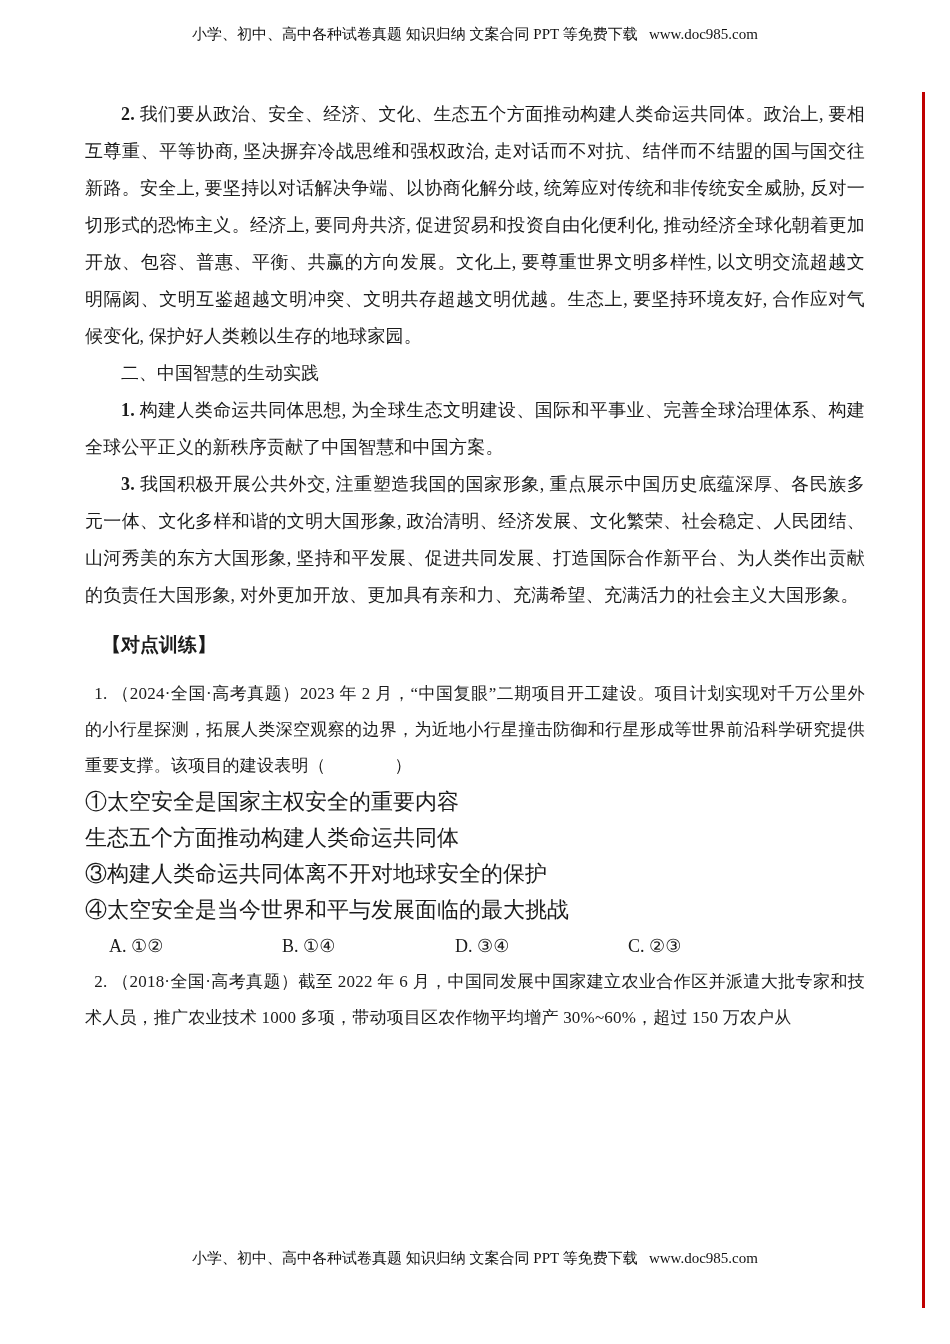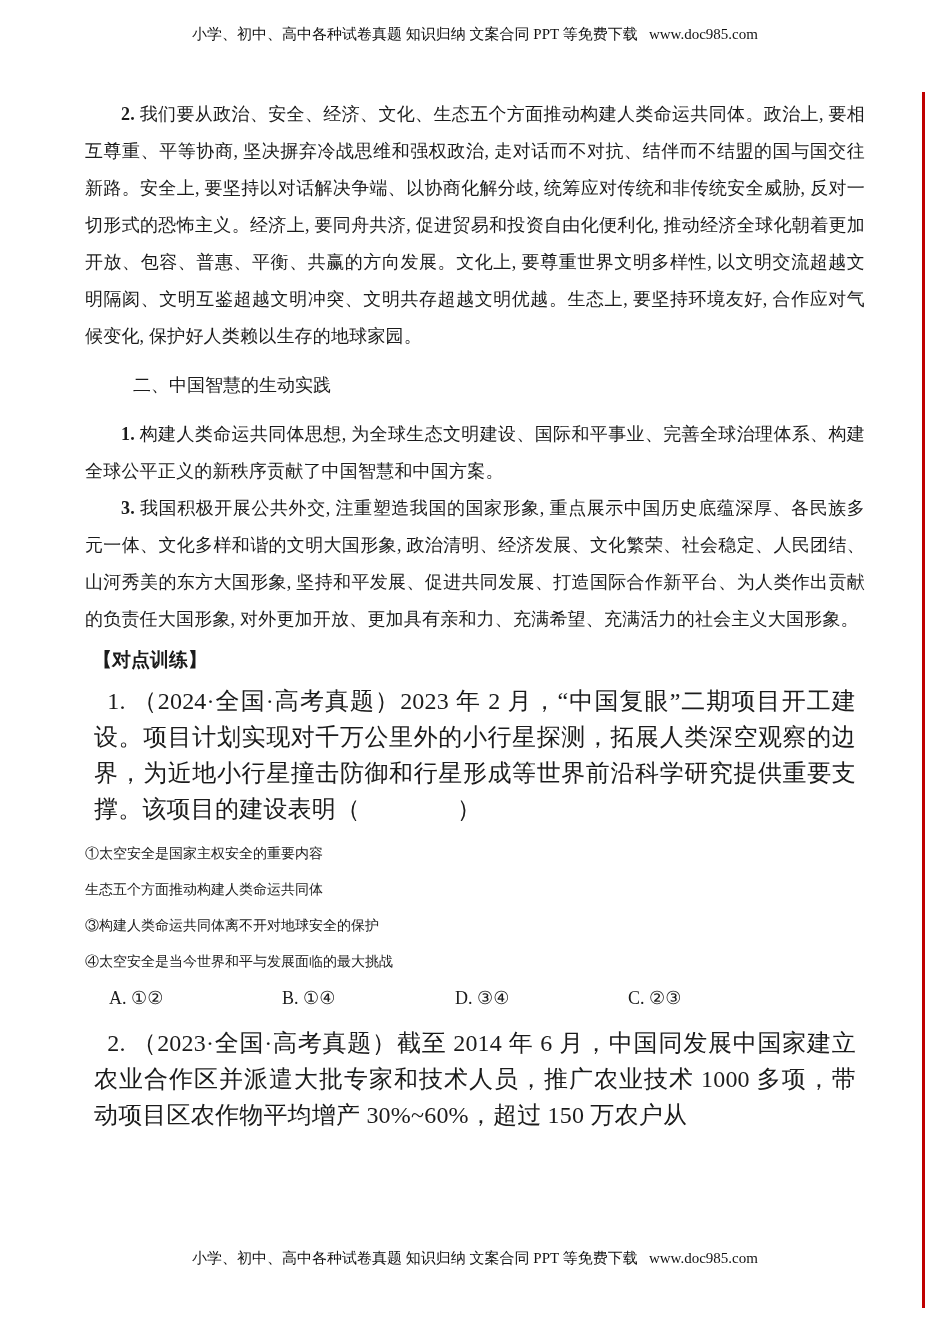--- a/index.html
+++ b/index.html
@@ -18,31 +18,31 @@
   }
   .content{
     position:absolute;top:96px;left:85px;width:780px;
   }
   .k-para{
     margin:0;font-size:18px;line-height:37px;text-align:justify;
     text-indent:2em;letter-spacing:0.2px;
   }
   .k-para b{font-weight:bold;}
   .sub-heading{
-    margin:12px;font-size:18px;line-height:37px;text-indent:2em;
+    margin:0;font-size:18px;line-height:37px;text-indent:2em;
   }
   .training-heading{
-    margin:8px;font-size:19px;line-height:28px;font-weight:bold;text-indent:0;
+    margin:17px;font-size:19px;line-height:28px;font-weight:bold;text-indent:0;
   }
   .q-stem{
-    margin:9px;font-size:24px;line-height:36px;text-align:justify;
+    margin:0;font-size:17px;line-height:36px;text-align:justify;
     text-indent:0.55em;letter-spacing:0.2px;
   }
   .choice-line{
-    font-size:14px;line-height:36px;text-indent:0;
+    font-size:22px;line-height:36px;text-indent:0;
   }
   .options-row{
     font-size:18px;line-height:36px;padding-left:24px;display:flex;
   }
   .options-row span{width:173px;display:inline-block;}
   .right-rule{
     position:absolute;left:922px;top:92px;width:3px;height:1216px;
     background:#c00000;
   }
 </style>
@@ -74,17 +74,17 @@
   <div class="choice-line">③构建人类命运共同体离不开对地球安全的保护</div>
   <div class="choice-line">④太空安全是当今世界和平与发展面临的最大挑战</div>
 
   <div class="options-row">
     <span>A. ①②</span>
     <span>B. ①④</span>
     <span>D. ③④</span>
     <span>C. ②③</span>
   </div>
 
-  <p class="q-stem">2. （2023·全国·高考真题）截至 2014 年 6 月，中国同发展中国家建立农业合作区并派遣大批专家和技术人员，推广农业技术 1000 多项，带动项目区农作物平均增产 30%~60%，超过 150 万农户从</p>
+  <p class="q-stem">2. （2018·全国·高考真题）截至 2022 年 6 月，中国同发展中国家建立农业合作区并派遣大批专家和技术人员，推广农业技术 1000 多项，带动项目区农作物平均增产 30%~60%，超过 150 万农户从</p>
 
 </div>
 
 <div class="page-footer">小学、初中、高中各种试卷真题 知识归纳 文案合同 PPT 等免费下载   www.doc985.com</div>
 
 </body></html>

